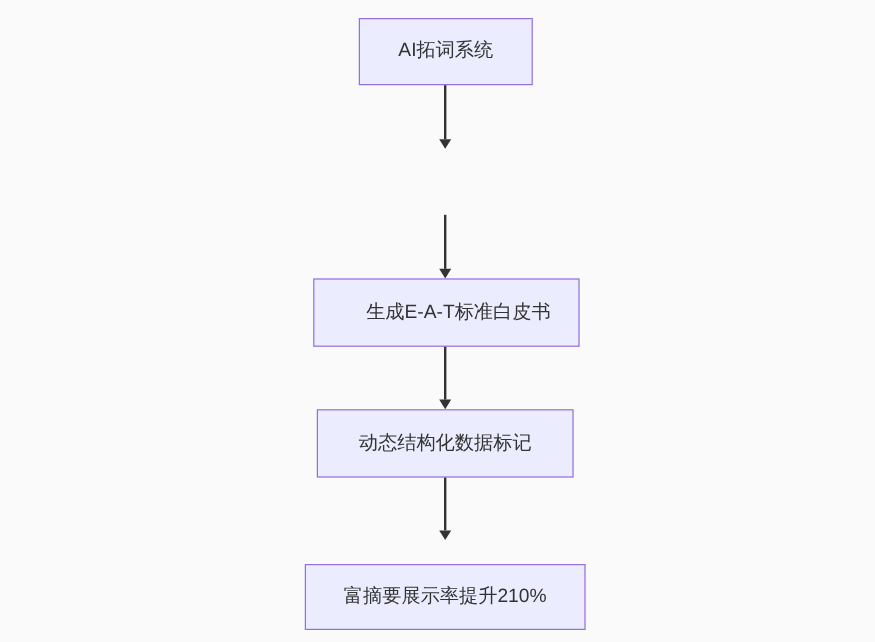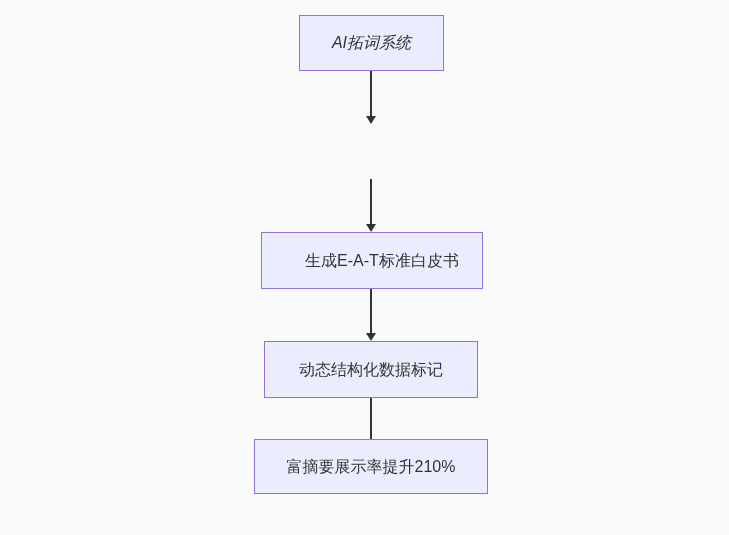--- a/index.html
+++ b/index.html
@@ -18,25 +18,25 @@
     position: absolute;
     background: var(--node-fill, #ECECFF);
     border: 1px solid var(--node-border, #9370DB);
     display: flex; align-items: center; justify-content: center;
     color: var(--node-text, #333333);
     font-size: 16px;
     line-height: 1.2;
     text-align: center;
     white-space: nowrap;
   }
-  .node-0 { left: 299px; top: 15px;  width: 145px; height: 56px; font-style: italic; }
+  .node-0 { left: 299px; top: 15px;  width: 145px; height: 56px; }
   .node-1 { left: 275px; top: 124px; width: 193px; height: 55px; }
   .node-2 { left: 261px; top: 232px; width: 222px; height: 57px; padding-left: 20px; }
   .node-3 { left: 264px; top: 341px; width: 214px; height: 57px; }
-  .node-4 { left: 254px; top: 439px; width: 234px; height: 55px; }
+  .node-4 { left: 254px; top: 470px; width: 234px; height: 55px; }
 
   .edge {
     position: absolute;
     left: 365px; 
     width: 12px;
     display: flex; flex-direction: column; align-items: center;
   }
   .edge-line {
     width: 2px;
     flex: 1;

